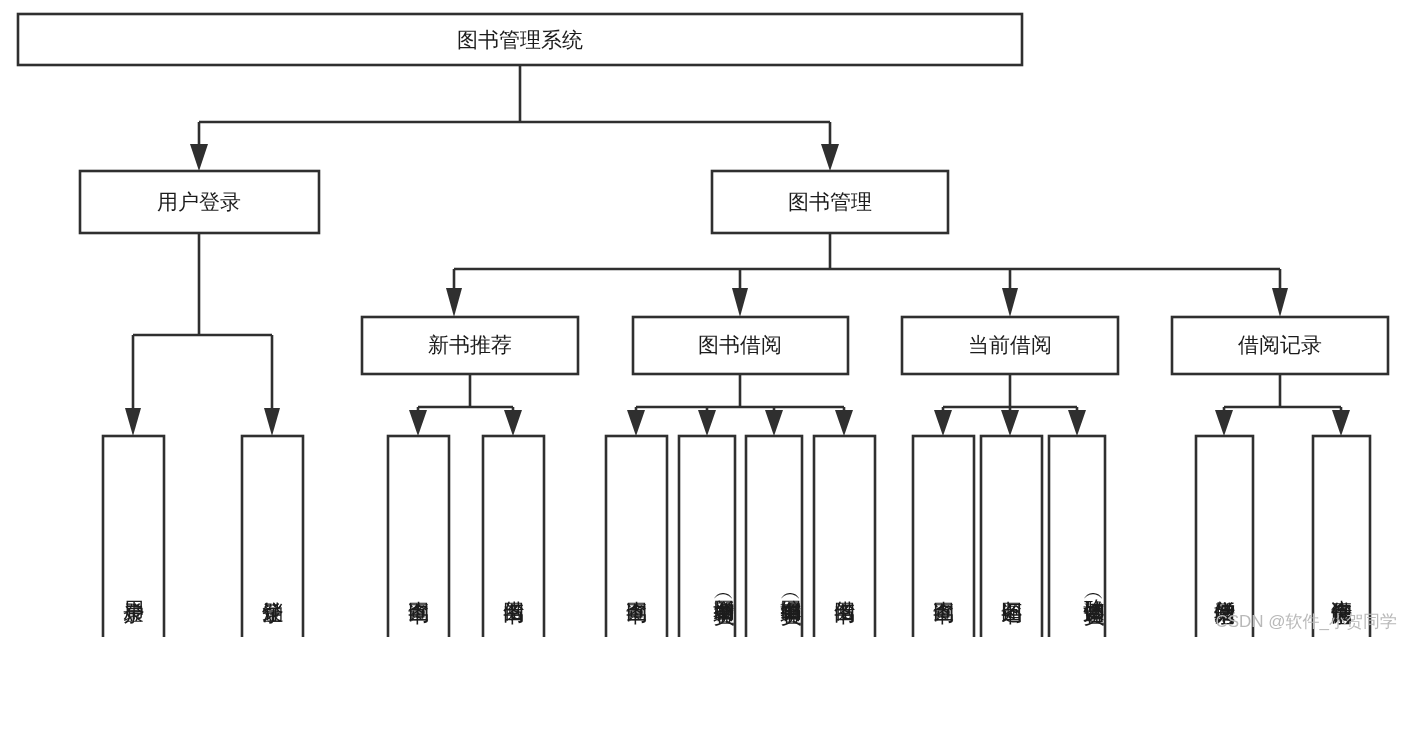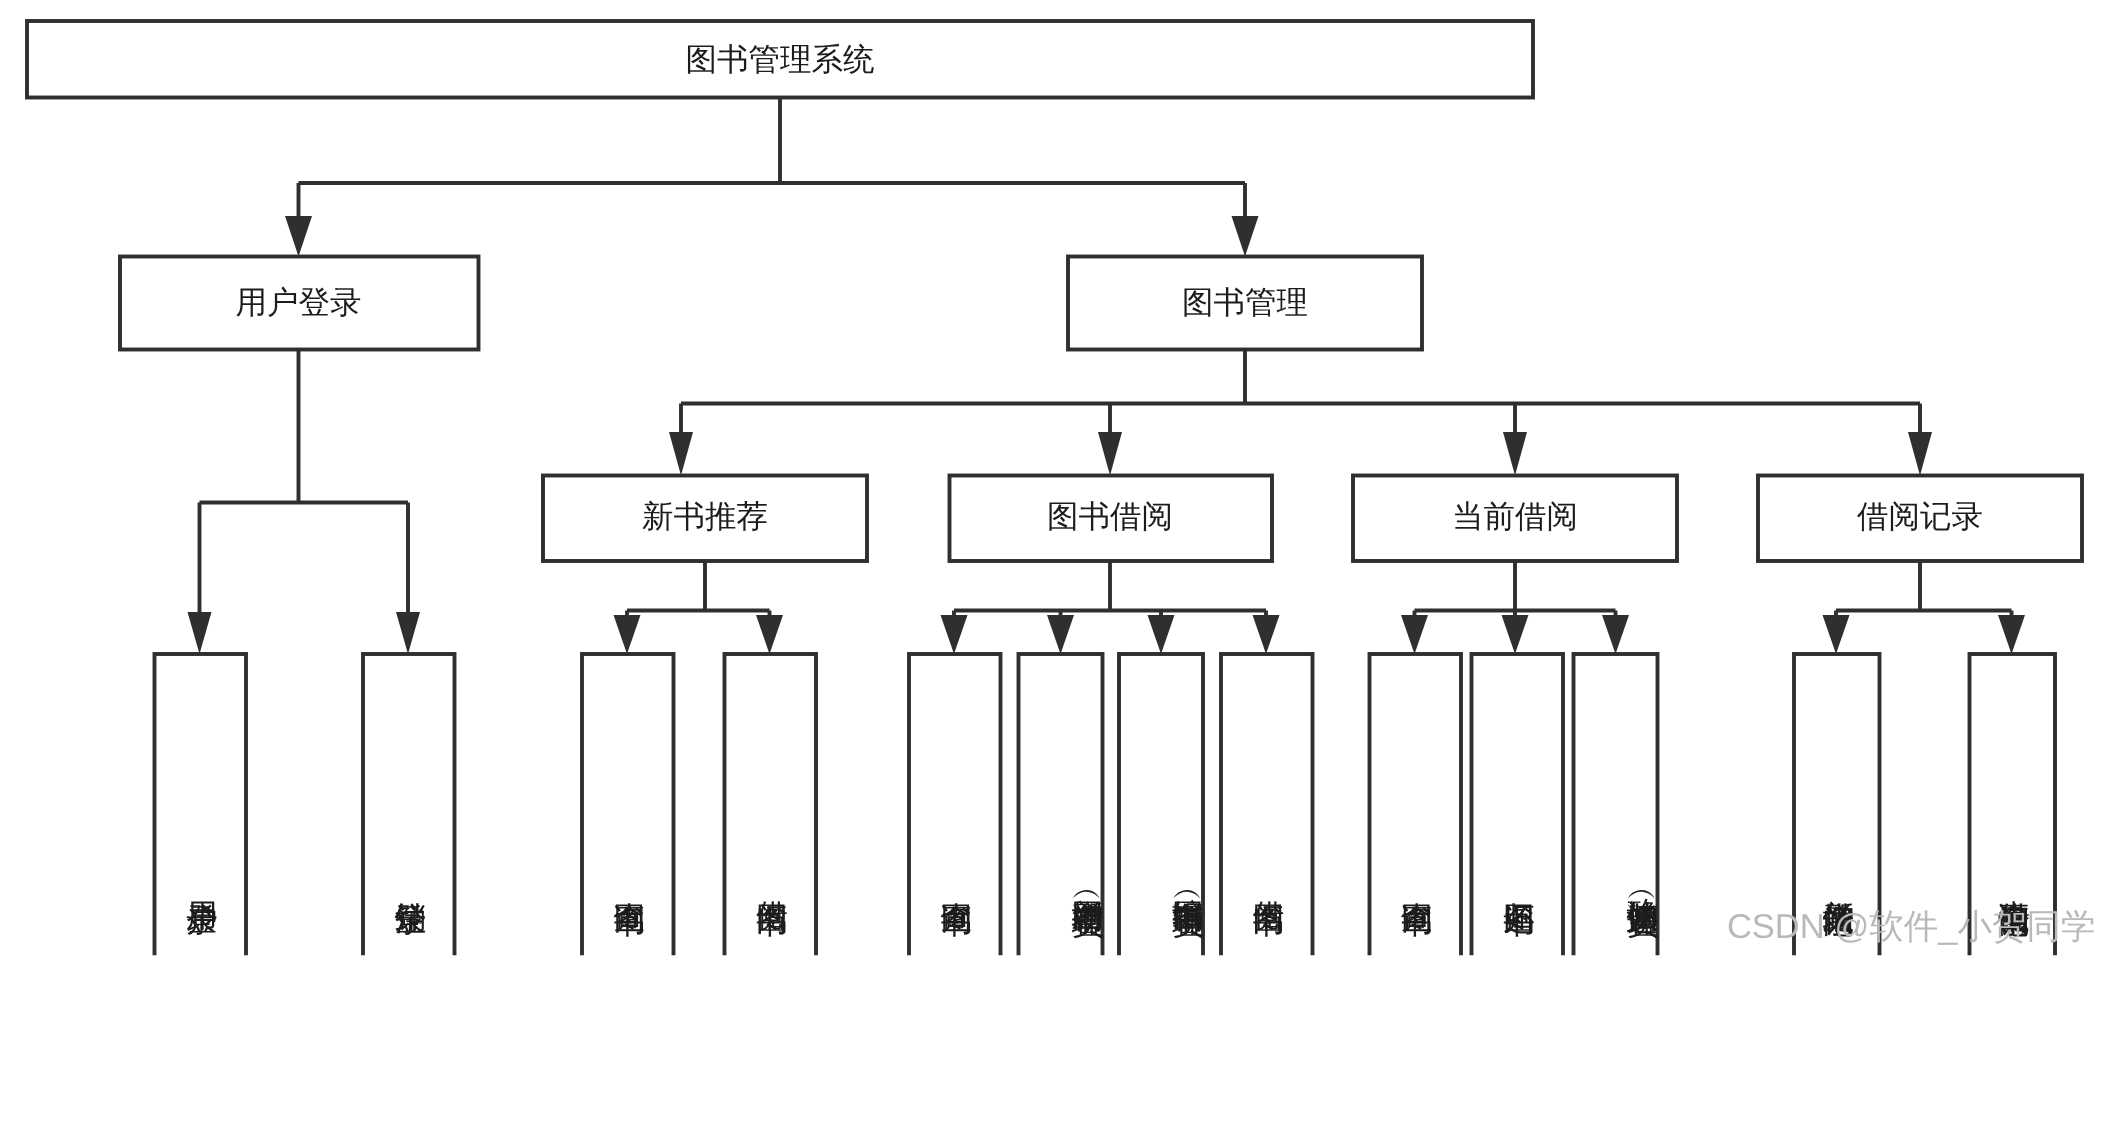--- a/index.html
+++ b/index.html
@@ -64,21 +64,21 @@
     user-select: none;
   }
   .node-label-v.center-start {
     align-items: center;
   }
   .watermark {
     position: absolute;
     right: 8px;
     bottom: 4px;
     font-family: "Liberation Sans", "DejaVu Sans", sans-serif;
-    font-size: 23px;
+    font-size: 17px;
     color: #b9b9b9;
     white-space: nowrap;
     user-select: none;
   }
 </style>
 </head>
 <body>
 
 <div id="diagram-root">
 

